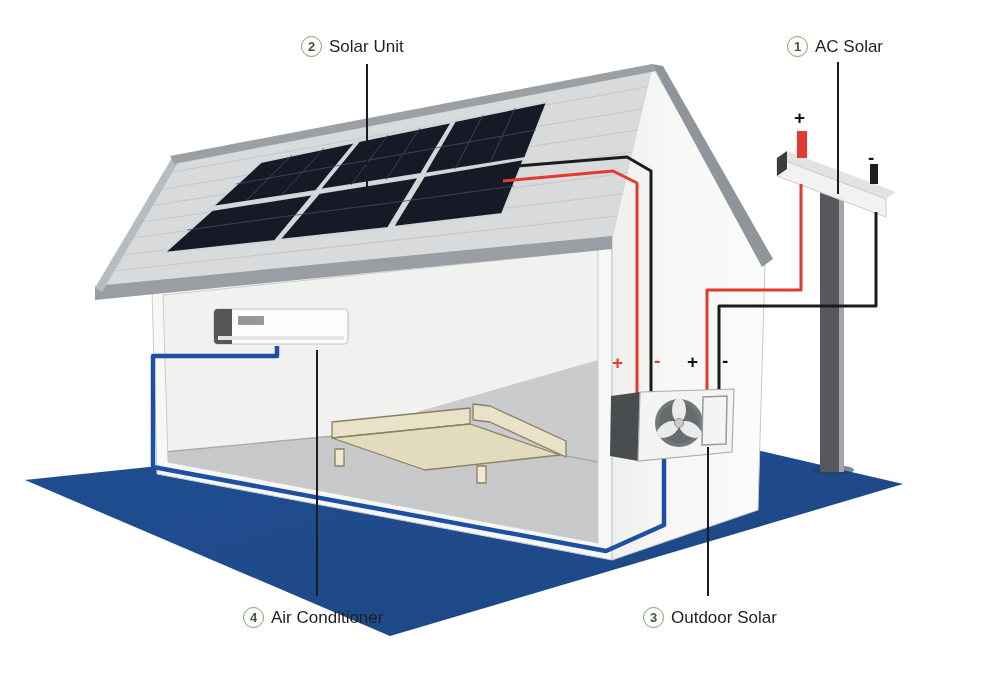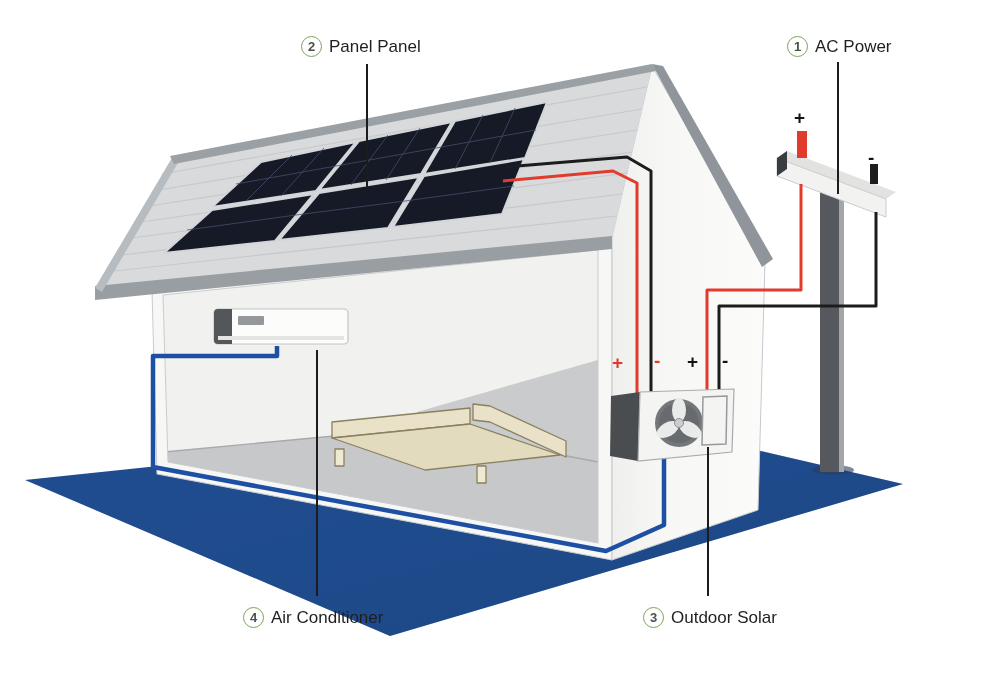--- a/index.html
+++ b/index.html
@@ -139,25 +139,25 @@
   <g stroke="#1c1c1c" stroke-width="2">
     <line x1="367" y1="64" x2="367" y2="190"></line>
     <line x1="838" y1="62" x2="838" y2="194"></line>
     <line x1="317" y1="350" x2="317" y2="596"></line>
     <line x1="708" y1="447" x2="708" y2="596"></line>
   </g>
 </svg>
 
 <div class="callout" style="left:301px;top:36px">
   <span class="num">2</span>
-  <span>Panel Panel</span>
+  <span>Solar Unit</span>
 </div>
 <div class="callout" style="left:787px;top:36px">
   <span class="num">1</span>
-  <span>AC Power</span>
+  <span>AC Solar</span>
 </div>
 <div class="callout" style="left:243px;top:607px">
   <span class="num">4</span>
   <span>Air Conditioner</span>
 </div>
 <div class="callout" style="left:643px;top:607px">
   <span class="num">3</span>
   <span>Outdoor Solar</span>
 </div>
 

